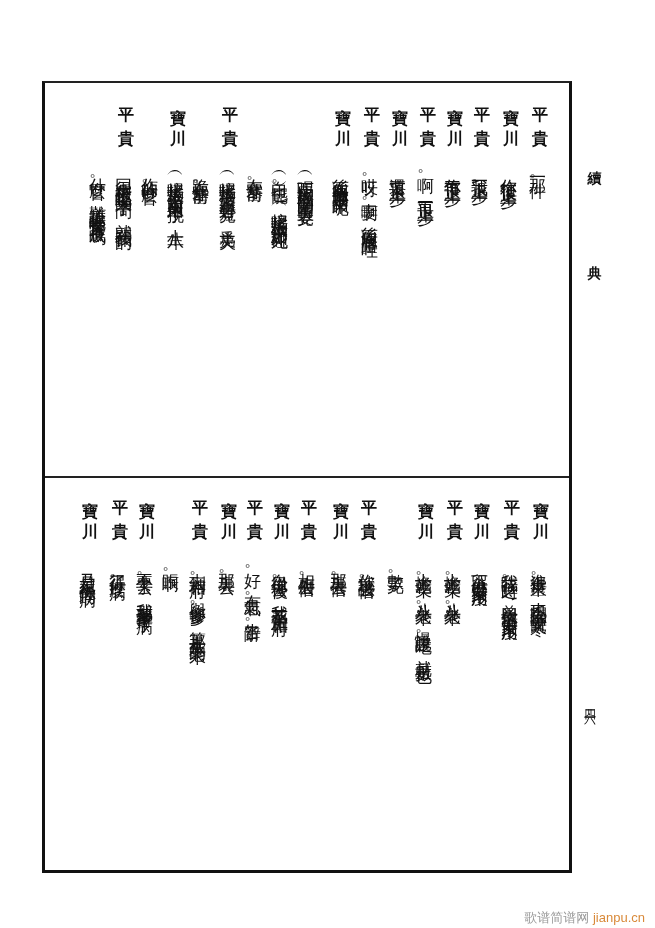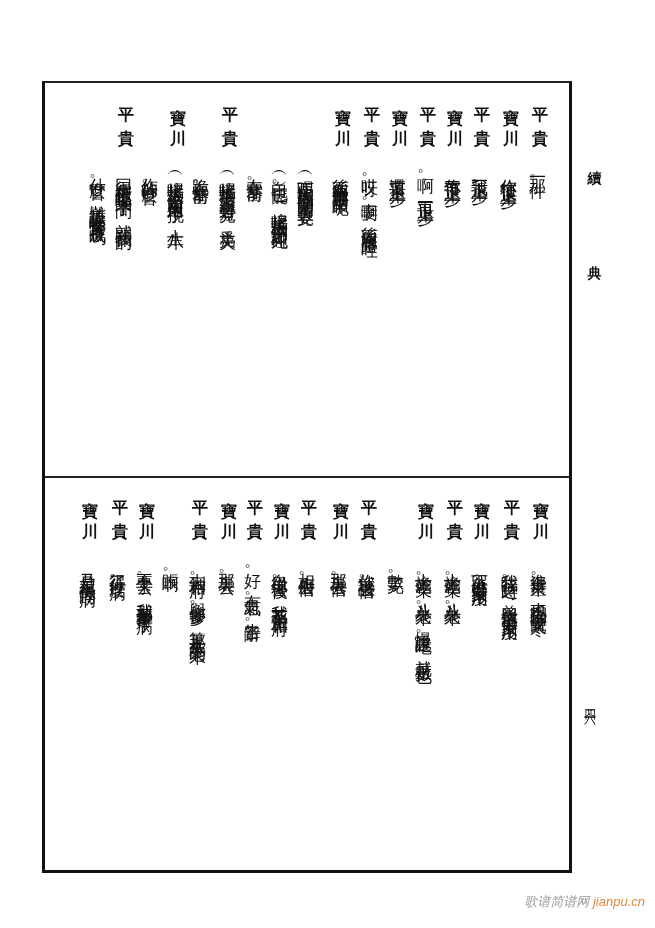--- a/index.html
+++ b/index.html
@@ -9,22 +9,22 @@
            border-left:3px solid #111; border-right:3px solid #111;
            border-top:2px solid #222; border-bottom:3px solid #111; left:42px; width:524px; }
   .divider { position:absolute; left:45px; top:476px; width:524px; height:0;
              border-top:2px solid #222; }
   .col { position:absolute; width:20px; font-size:17px; line-height:24.5px;
          text-align:center; writing-mode:vertical-rl; letter-spacing:2.4px; white-space:nowrap; }
   .spk { position:absolute; width:20px; font-size:16px; font-weight:bold; text-align:center;
          writing-mode:vertical-rl; letter-spacing:22px; }
   .side { position:absolute; font-size:14px; font-weight:bold; writing-mode:vertical-rl; }
   .pageno { position:absolute; font-size:12px; writing-mode:vertical-rl; letter-spacing:1px; }
-  .watermark { position:absolute; right:10px; bottom:17px; font-size:13px; color:#9a9a9a;
-               font-family:"Liberation Sans",sans-serif;font-style:italic; }
+  .watermark { position:absolute; right:10px; bottom:1px; font-size:13px; color:#9a9a9a;
+               font-family:"Liberation Sans",sans-serif; }
   .watermark .en { color:#d98a3a; }
 </style>
 </head>
 <body>
 
 <div class="frame"></div>
 <div class="divider"></div>
 
 <div class="side" style="left:586px;top:160px;">續</div>
 <div class="side" style="left:586px;top:255px;">典</div>

